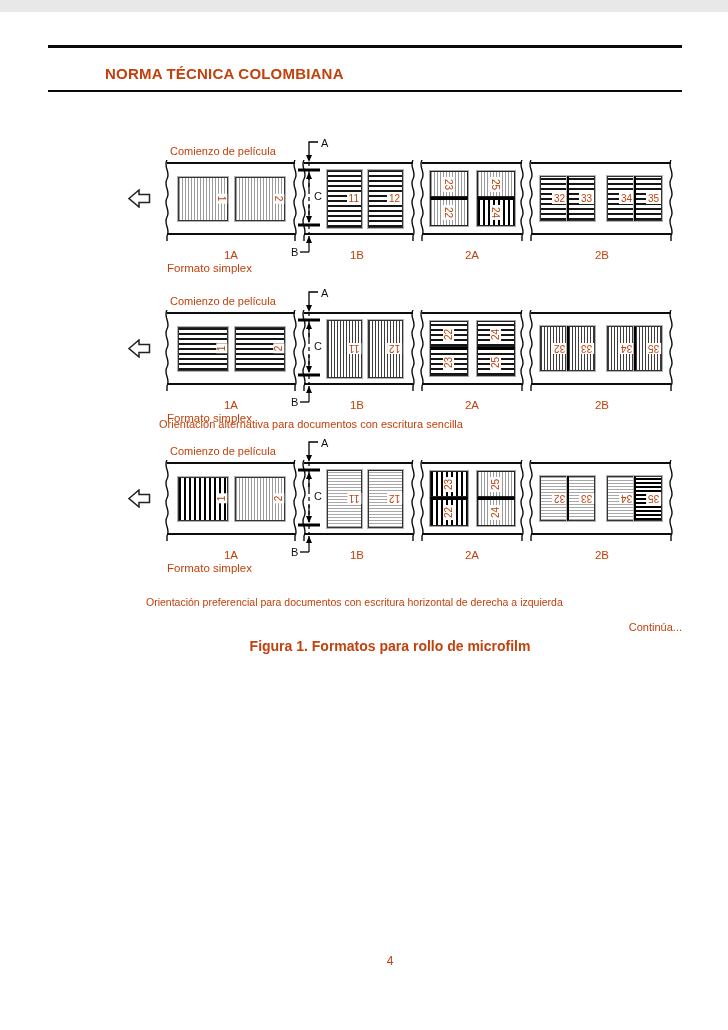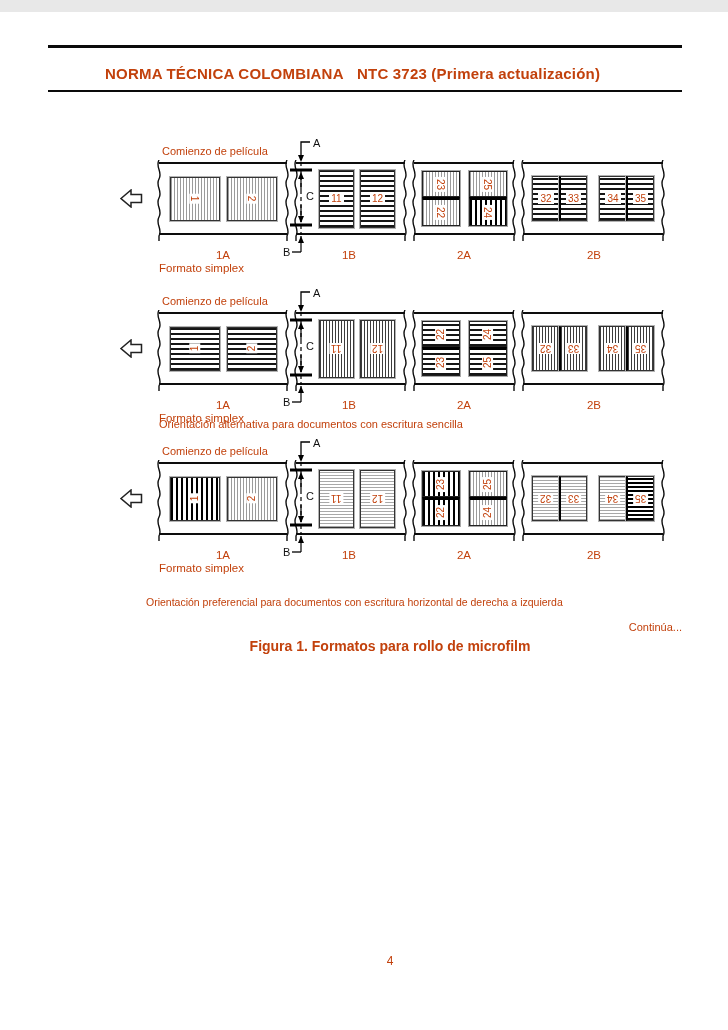--- a/index.html
+++ b/index.html
@@ -6,35 +6,35 @@
   .page{position:relative;width:728px;height:1030px;background:#ffffff;margin:12px auto;
         font-family:"Liberation Sans",sans-serif;color:#c2410c;overflow:hidden}
   .rule{position:absolute;left:48px;width:634px;background:#0a0a0a}
   .rule-top{top:33px;height:3px}
   .rule-mid{top:78px;height:2px}
   .rule-bottom{top:1019px;height:3px}
   .hdr{position:absolute;top:53px;font-weight:bold;font-size:15px;letter-spacing:.2px;white-space:nowrap}
   .hdr-left{left:105px}
   .hdr-right{left:357px}
 
-  .strip-group{position:absolute;left:4px;width:577px;height:150px}
+  .strip-group{position:absolute;left:12px;width:577px;height:150px}
   .film-label{position:absolute;left:158px;top:0;font-size:11px;white-space:nowrap}
   .strip-row{position:absolute;left:155px;top:17px;display:flex;gap:9px}
   .seg{position:relative;height:73px;box-sizing:border-box;
        border-top:2.5px solid #0d0d0d;border-bottom:2.5px solid #0d0d0d;
        display:flex;align-items:center}
   .seg-0{width:128px;justify-content:center;gap:7px}
   .seg-1{width:109px;padding-left:23px;gap:6px}
   .seg-2{width:100px;justify-content:center;gap:7px}
   .seg-3{width:140px;justify-content:center;gap:12px}
   .torn{position:absolute;top:-4px;height:81px;width:10px;pointer-events:none}
   .torn-l{left:-5px}.torn-r{right:-5px}
 
   .frame{position:relative;box-sizing:border-box;border:1px solid #333;outline:1px solid #b3b3b3;
-         background-color:#fff;display:flex;align-items:center;justify-content:center;flex:none}
+         background-color:#fff;display:flex;align-items:center;justify-content:flex-end;flex:none}
   .f-landscape{width:50px;height:44px}
   .f-portrait{width:35px;height:58px}
   .f-small{width:28px;height:45px}
   .fill-v-light{background-image:repeating-linear-gradient(90deg,#9b9b9b 0 1px,rgba(0,0,0,0) 1px 3px)}
   .fill-v-dark{background-image:repeating-linear-gradient(90deg,#3c3c3c 0 1px,rgba(0,0,0,0) 1px 3px)}
   .fill-v-heavy{background-image:repeating-linear-gradient(90deg,#000 0 2px,rgba(0,0,0,0) 2px 5px)}
   .fill-h-light{background-image:repeating-linear-gradient(0deg,#a8a8a8 0 1px,rgba(0,0,0,0) 1px 3px)}
   .fill-h-dark{background-image:repeating-linear-gradient(0deg,#161616 0 2px,rgba(0,0,0,0) 2px 5px)}
   .fill-h-heavy{background-image:repeating-linear-gradient(0deg,#000 0 2px,rgba(0,0,0,0) 2px 4px)}
   .num{background:#fff;padding:0 2px;font-size:10px;line-height:11px;white-space:nowrap}
@@ -61,21 +61,20 @@
   .continues{position:absolute;right:46px;top:609px;font-size:11px}
   .fig-caption{position:absolute;left:52px;width:676px;top:626px;text-align:center;font-weight:bold;font-size:14px}
   .page-num{position:absolute;left:52px;width:676px;top:942px;text-align:center;font-size:12px}
 </style>
 </head>
 <body>
 
 <div class="page">
   <div class="rule rule-top"></div>
   <div class="hdr hdr-left">NORMA TÉCNICA COLOMBIANA</div>
-  <div class="hdr hdr-right">NTC 3723 (Primera actualización)</div>
   <div class="rule rule-mid"></div>
 
   <div id="strips-root">
       <div class="strip-group" style="top: 133px;">
         <div class="film-label">Comienzo de película</div>
         <svg class="film-arrow" width="23" height="19" viewBox="0 0 23 19">
           <polygon points="1,9.5 11,1 11,5.5 21.5,5.5 21.5,13.5 11,13.5 11,18" fill="#fff" stroke="#222" stroke-width="1.5" stroke-linejoin="miter"></polygon>
         </svg>
         <div class="strip-row">
           <div class="seg seg-0">

